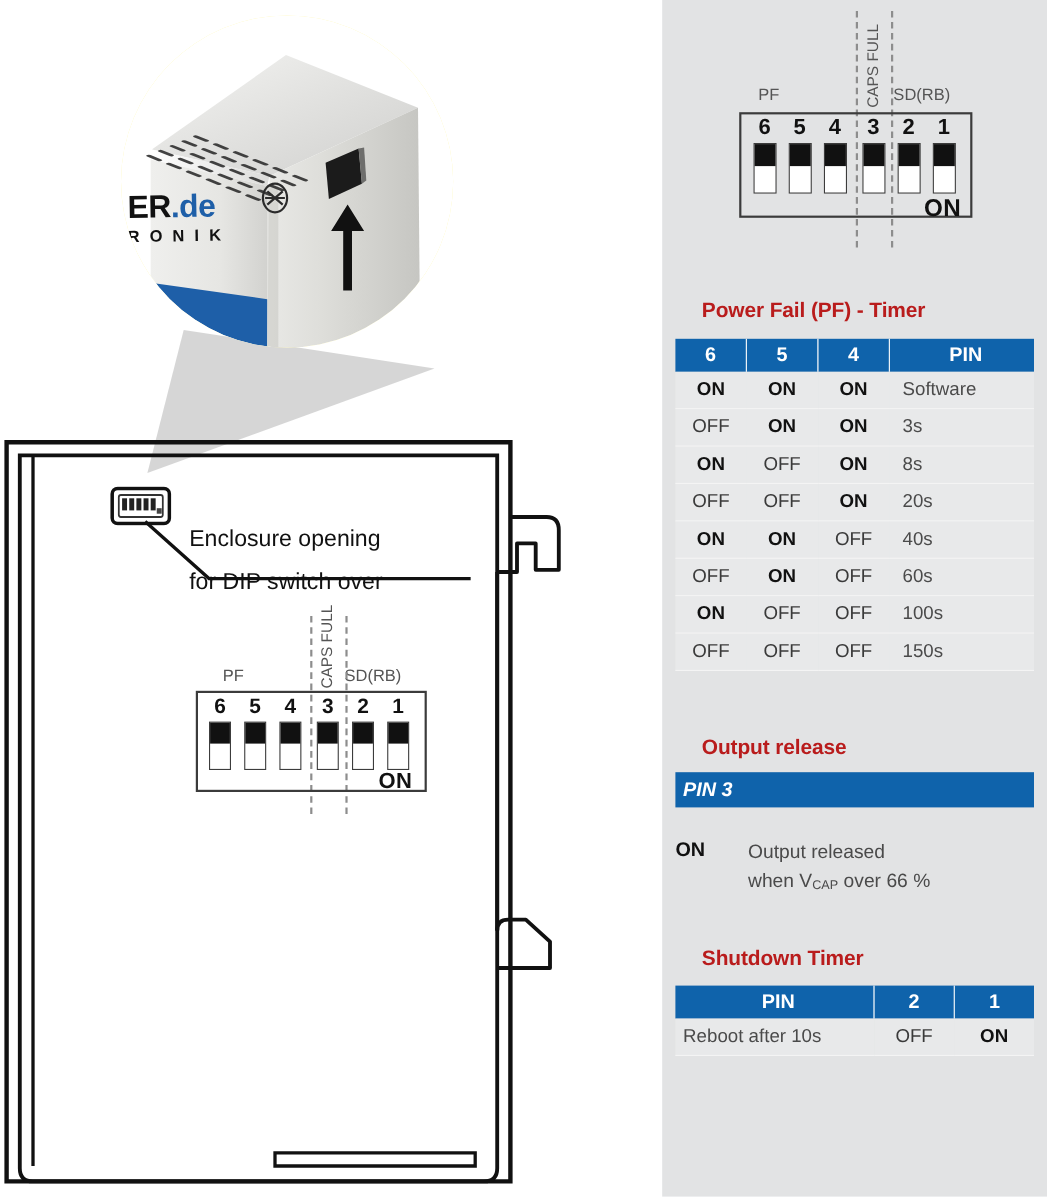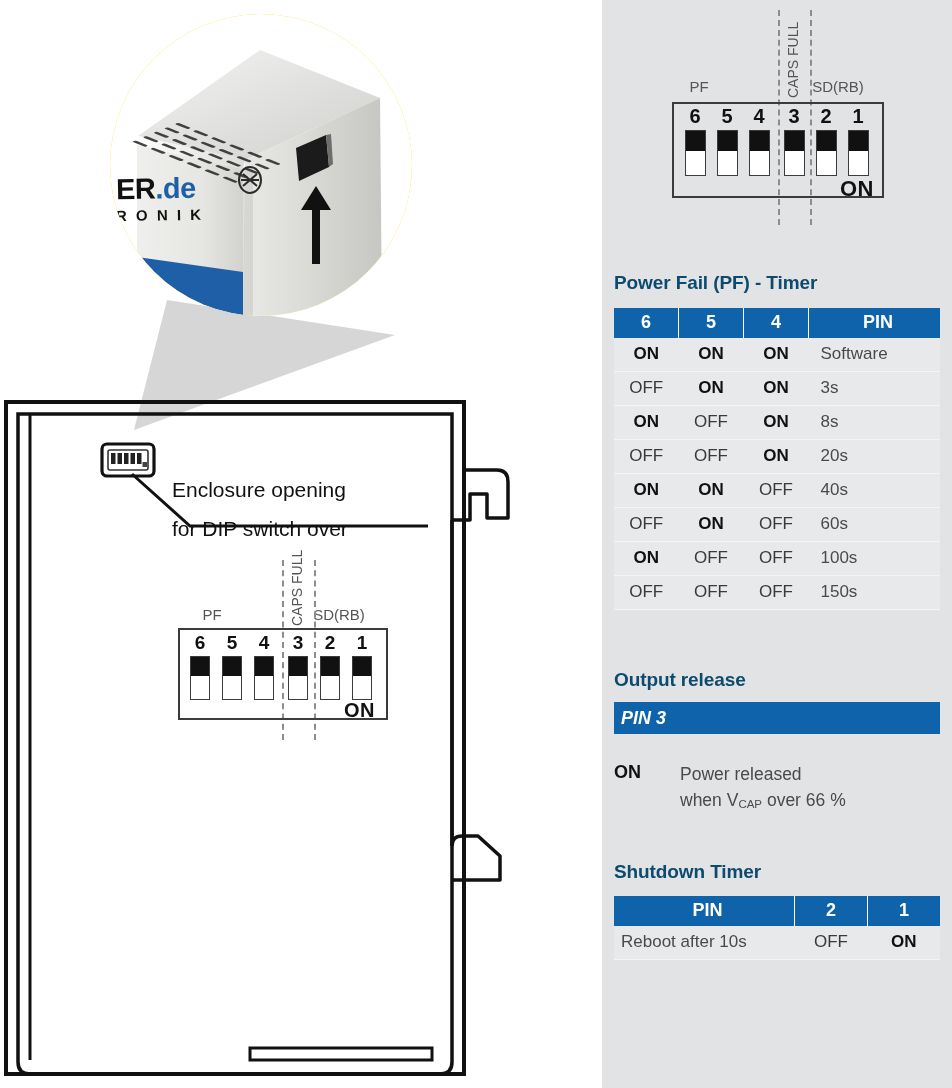--- a/index.html
+++ b/index.html
@@ -41,22 +41,22 @@
   }
   .grp-label{
     position:absolute;color:#555;text-align:center;white-space:nowrap;
   }
   .grp-label.vert{
     transform:rotate(-90deg);transform-origin:left top;
   }
 
   
   .sec-title{
-    position:absolute;font-weight:bold;color:#0c4a6e;
-    font-size:19px;letter-spacing:-0.1px;white-space:nowrap;
+    position:absolute;font-weight:bold;color:#b91c1c;
+    font-size:19px;letter-spacing:-0.1px;white-space:nowrap;margin-left:24px;
   }
 
   
   .tbl{position:absolute;border-collapse:collapse;}
   .tbl th{
     background:#0f63ab;color:#ffffff;font-weight:bold;
     font-size:18px;padding:4px 0 5px 0;border:0;
     border-right:1px solid #ffffff;
   }
   .tbl th:last-child{border-right:0;}
@@ -85,21 +85,21 @@
   }
   .or-txt sub{font-size:11.5px;vertical-align:-2px;}
 
   
   
   #cone{position:absolute;left:0;top:0;width:602px;height:470px;}
 
   
   #photo-circle{
     position:absolute;left:110px;top:14px;width:302px;height:302px;
-    border-radius:50%;overflow:hidden;background:#fde047;
+    border-radius:50%;overflow:hidden;background:#fef9c3;
   }
   #photo-svg{position:absolute;left:0;top:0;}
 
   
   #device{position:absolute;left:0;top:398px;width:530px;height:680px;}
 
   
   .encl-lbl{
     position:absolute;color:#111;font-size:21px;white-space:nowrap;
   }
@@ -404,21 +404,21 @@
     </tbody>
   </table>
 
   <div class="sec-title" style="left:12px;top:669px;">Output release</div>
 
   <div class="pin-bar" style="left:12px;top:702px;width:326px;height:32px;font-style:italic;">PIN 3</div>
 
   <div class="or-on" style="left:12px;top:762px;">ON</div>
 
   <div class="or-txt" style="left:78px;top:761px;width:256px;">
-    <span>Power released</span><br>
+    <span>Output released</span><br>
     <span>when V</span><sub>CAP</sub><span> over 66 %</span>
   </div>
 
   <div class="sec-title" style="left:12px;top:861px;">Shutdown Timer</div>
 
   <table class="tbl" style="left:12px;top:896px;width:326px;">
     <thead>
       <tr>
         <th class="lblh">PIN</th>
         <th style="width:72px;">2</th>

